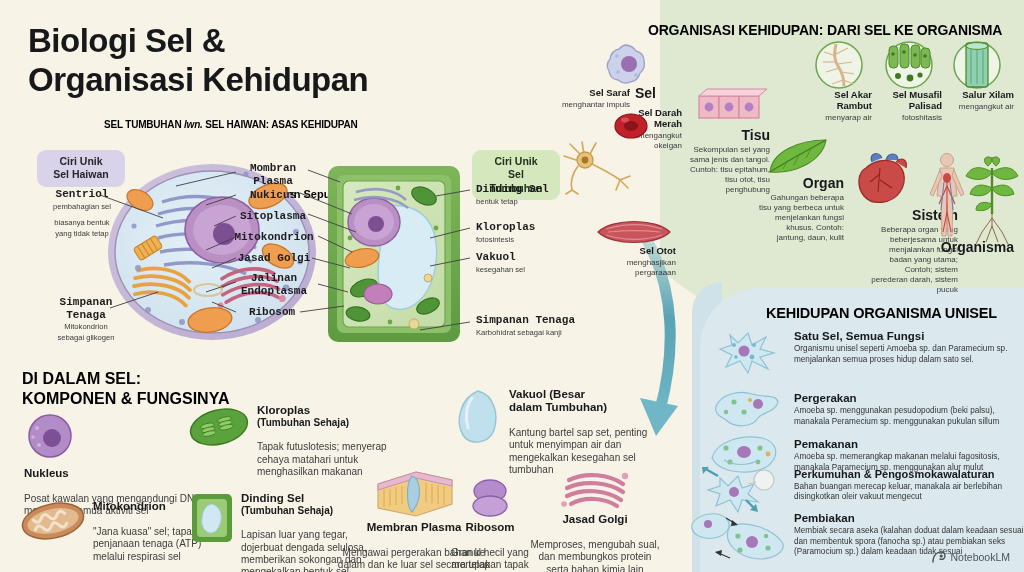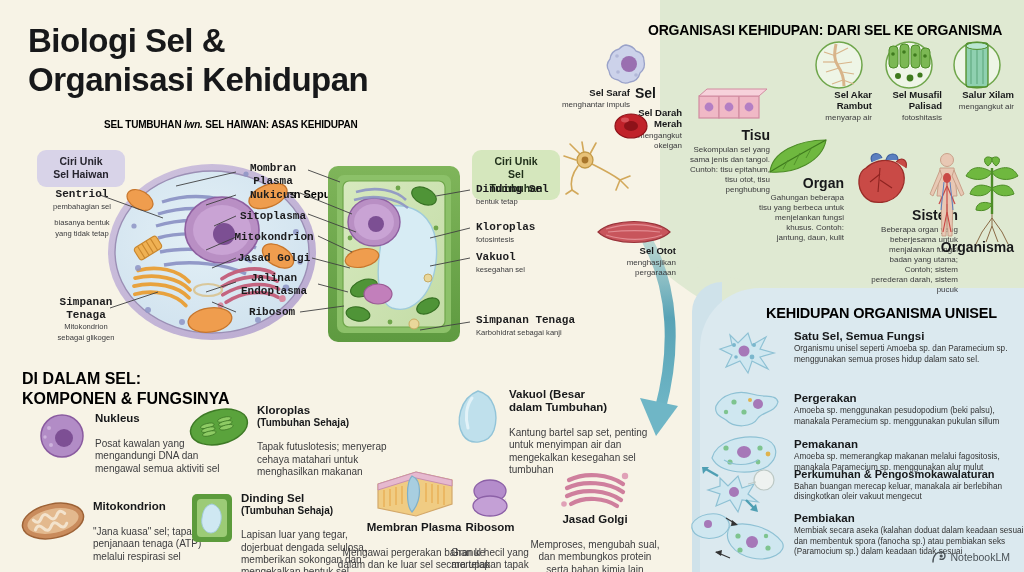--- a/index.html
+++ b/index.html
@@ -349,21 +349,21 @@
   <div class="lbl" style="left:476px; top:314px; width:140px;">
     <div class="t">Simpanan Tenaga</div>
     <div class="d">Karbohidrat sebagai kanji</div>
   </div>
 
   <div class="sec-head" id="h-inside">
     <div>DI DALAM SEL:</div>
     <div>KOMPONEN &amp; FUNGSINYA</div>
   </div>
 
-  <div class="card" style="left:36px; top:412px; width:200px;">
+  <div class="card" style="left:24px; top:412px; width:200px;flex-direction:column;">
     <svg width="52" height="48" viewBox="0 0 52 48">
       <circle cx="26" cy="24" r="21" fill="#b28cc6" stroke="#8a5ba0" stroke-width="1.5"></circle>
       <path d="M26 3 A21 21 0 0 1 26 45 A13 13 0 0 0 26 3 Z" fill="#9e76b5"></path>
       <circle cx="28" cy="26" r="9" fill="#7d4f94"></circle>
       <g fill="#cdb2dc">
           <circle cx="13" cy="16" r="2"></circle>
           <circle cx="15" cy="33" r="2"></circle>
           <circle cx="9" cy="25" r="1.7"></circle>
         </g>
     </svg>
@@ -703,21 +703,21 @@
     <circle cx="26" cy="24" r="5.5" fill="#a678b8"></circle>
     <g fill="#7bb7cd">
         <circle cx="16" cy="18" r="2"></circle>
         <circle cx="36" cy="18" r="2"></circle>
         <circle cx="34" cy="30" r="2.4"></circle>
         <circle cx="18" cy="30" r="1.8"></circle>
       </g>
   </svg>
   <div class="uni" style="left:794px; top:330px; width:228px;">
     <div class="t">Satu Sel, Semua Fungsi</div>
-    <div class="d">Organismu unisel seperti Amoeba sp. dan Paramecium sp. menggunakan semua proses hidup dalam sato sel.</div>
+    <div class="d">Organismu unisel seperti Amoeba sp. dan Paramecium sp. menjalankan semua proses hidup dalam sato sel.</div>
   </div>
 
   <svg style="position:absolute;left:712px;top:386px;" width="68" height="44" viewBox="0 0 68 44">
     <path d="M4 20 C 10 8, 26 4, 40 8 C 54 12, 64 8, 66 16 C 64 26, 50 26, 46 32 C 40 42, 22 42, 14 34 C 8 30, 2 28, 4 20 Z" fill="#cfe7f0" stroke="#8ec1d4" stroke-width="1.2"></path>
     <circle cx="46" cy="18" r="5" fill="#a678b8"></circle>
     <g fill="#7ec48f">
         <circle cx="22" cy="16" r="2.6"></circle>
         <circle cx="32" cy="26" r="2.6"></circle>
         <circle cx="14" cy="26" r="2.2"></circle>
       </g>

